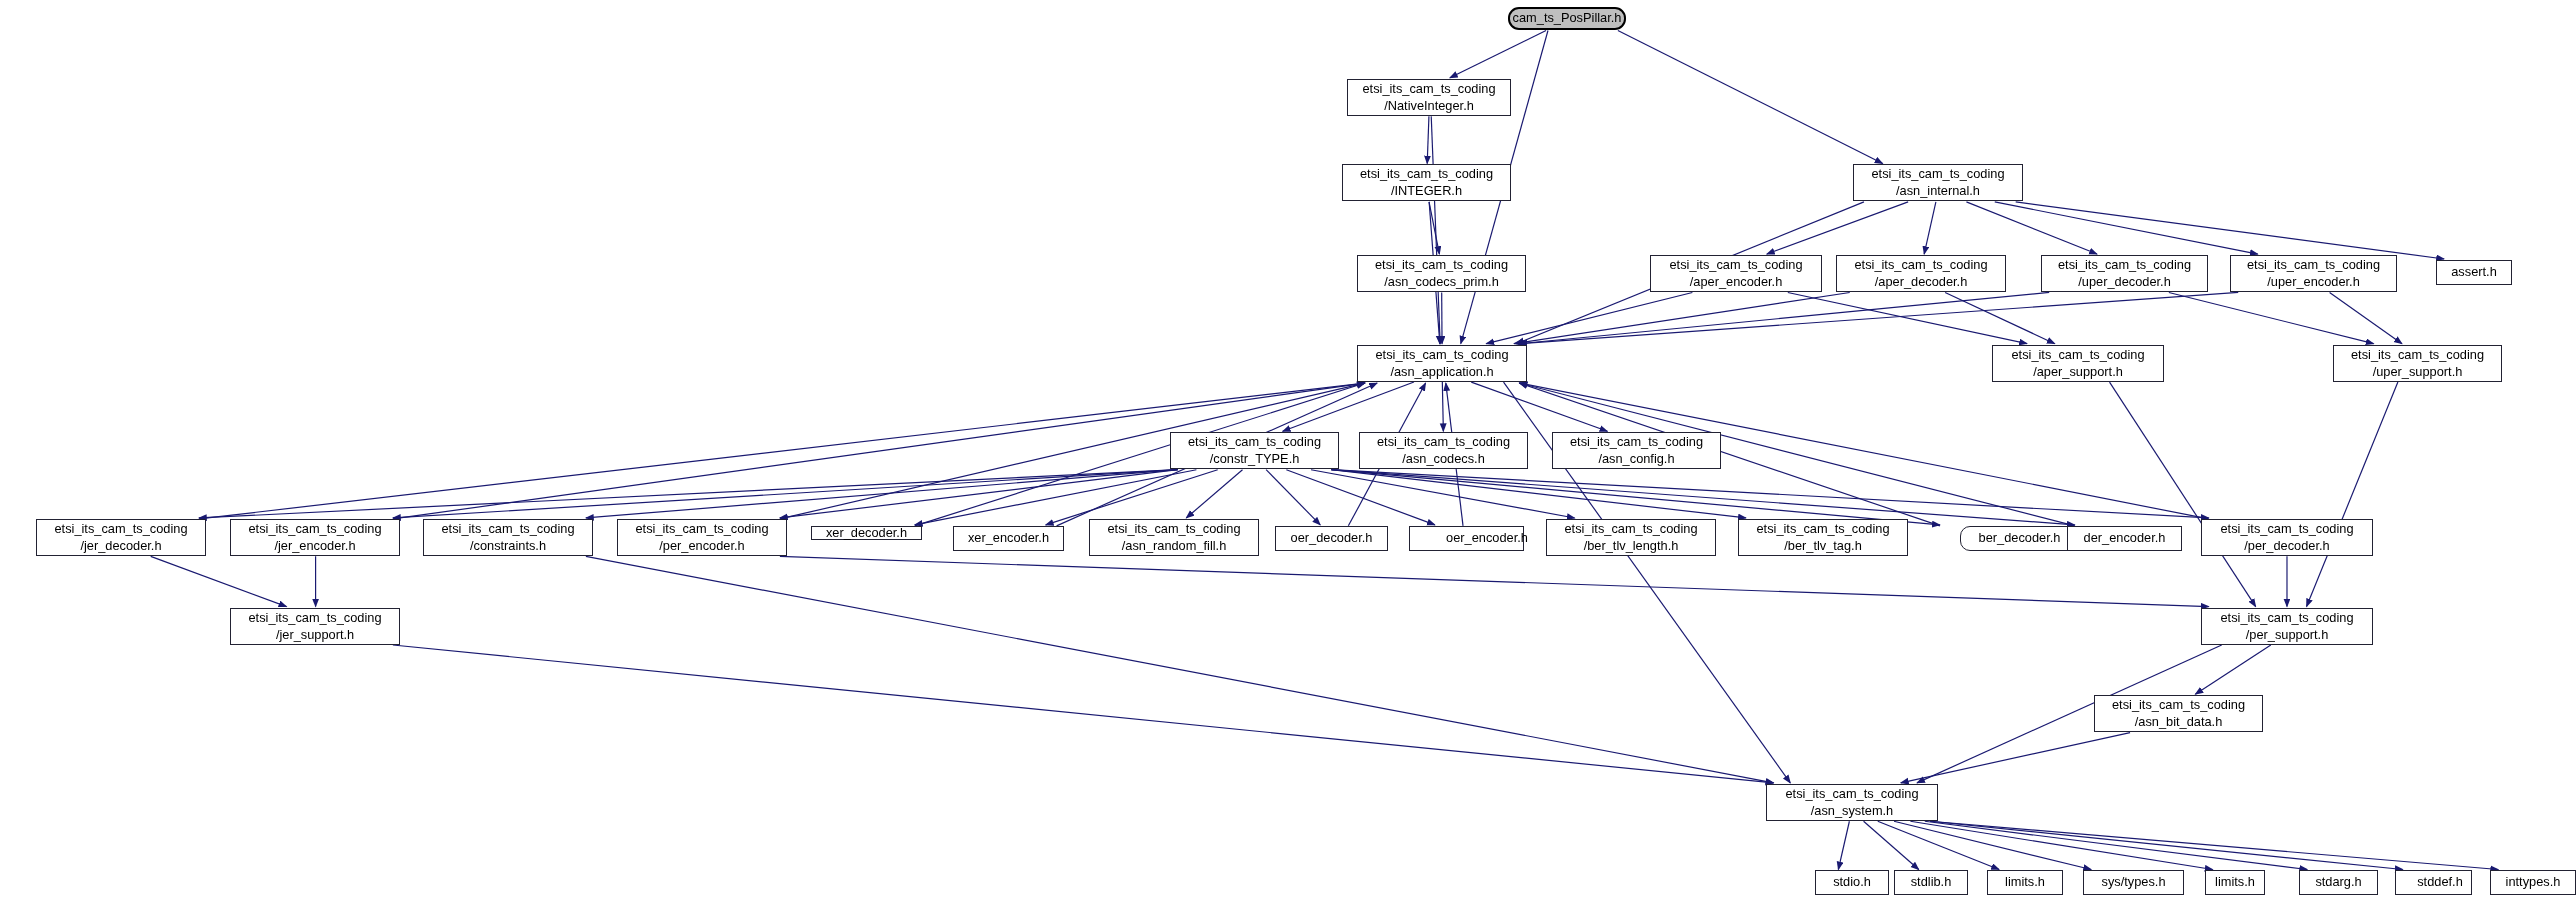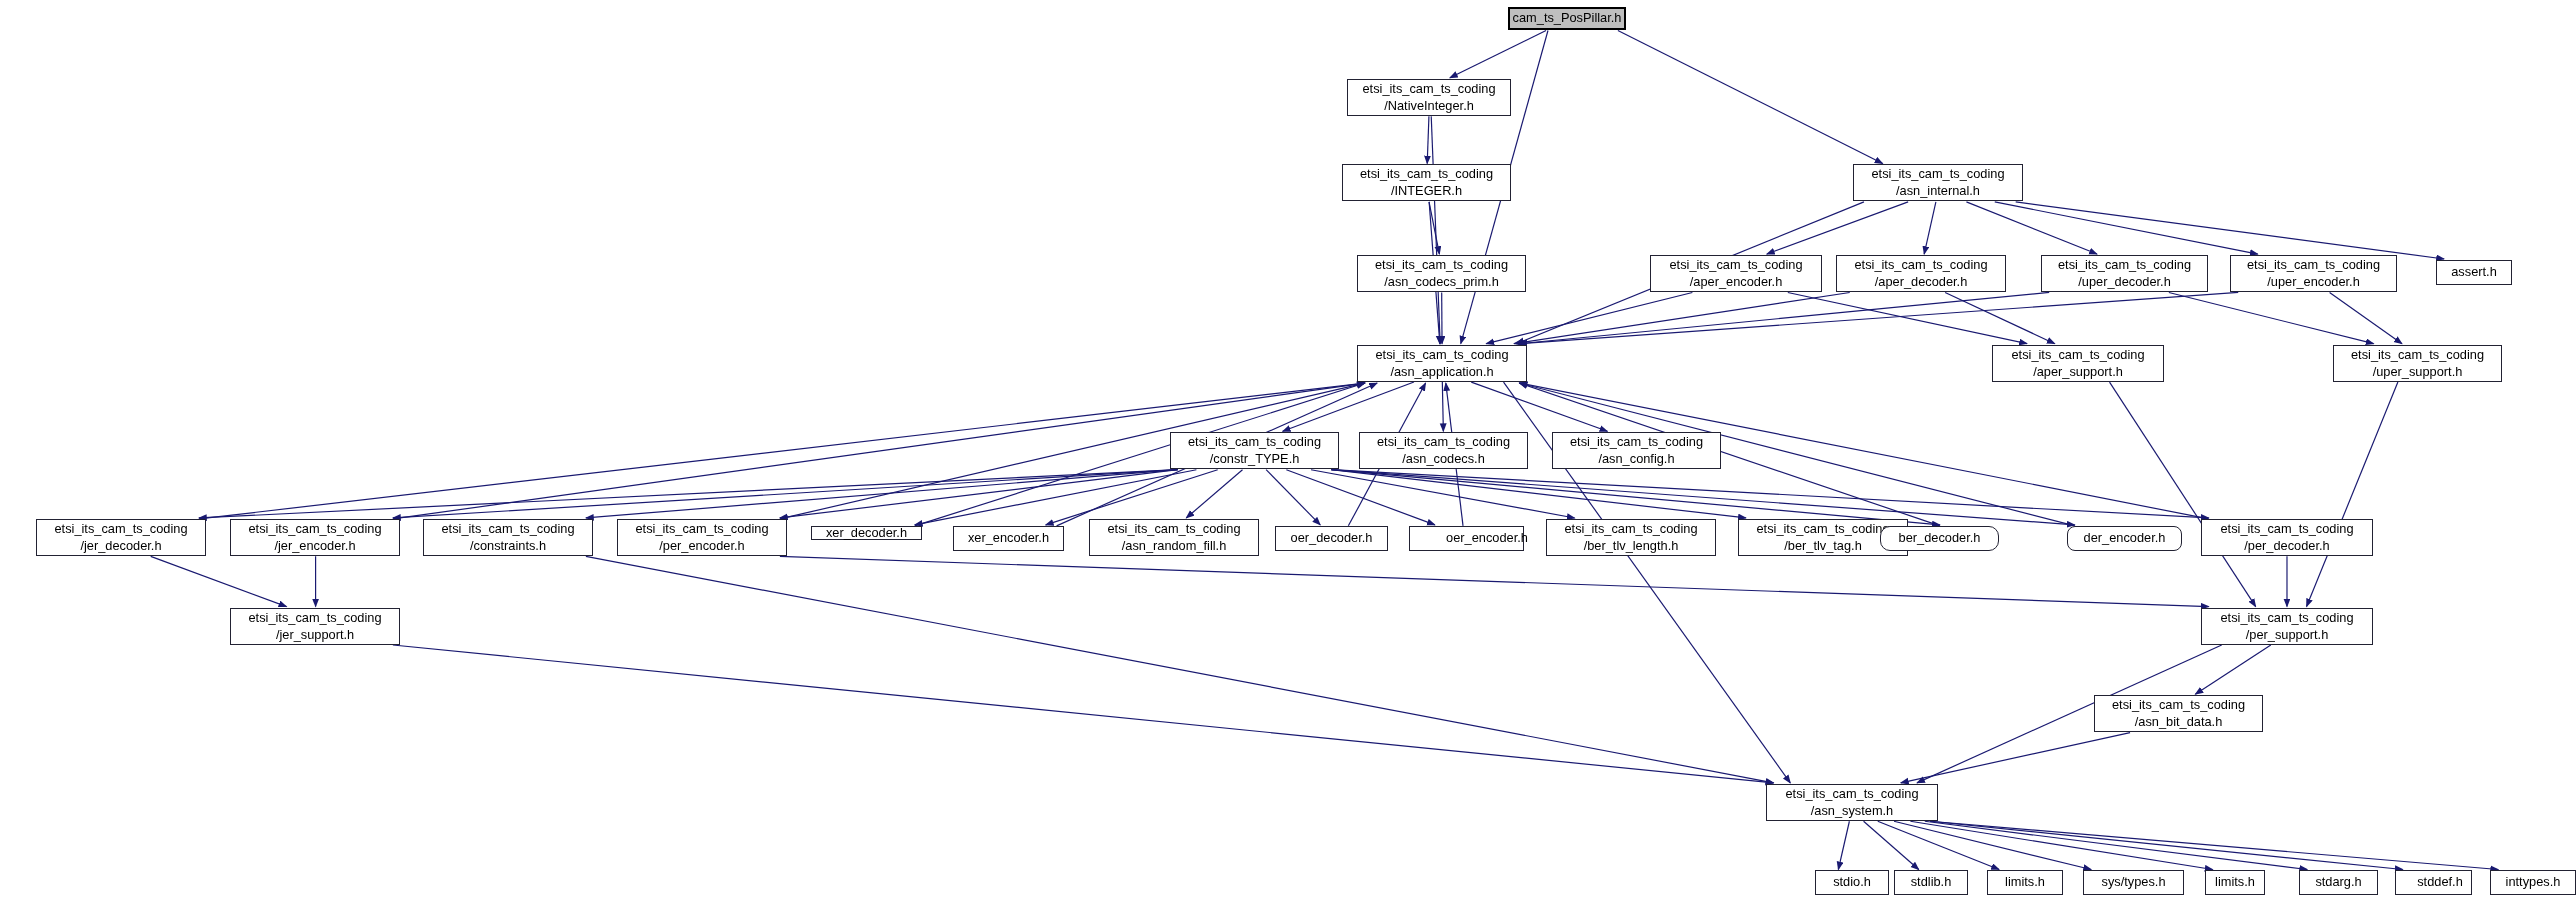--- a/index.html
+++ b/index.html
@@ -92,21 +92,21 @@
       <path d="M1878.1,834 L1866.9,883" stroke="#191970" stroke-width="1.2" fill="none" marker-end="url(#arrow)" data-interactable="false"></path>
       <path d="M1892.5,834 L1948.5,883" stroke="#191970" stroke-width="1.2" fill="none" marker-end="url(#arrow)" data-interactable="false"></path>
       <path d="M1906.9,834 L2030.1,883" stroke="#191970" stroke-width="1.2" fill="none" marker-end="url(#arrow)" data-interactable="false"></path>
       <path d="M1923.4,834 L2123.6,883" stroke="#191970" stroke-width="1.2" fill="none" marker-end="url(#arrow)" data-interactable="false"></path>
       <path d="M1940.05,834 L2247,883" stroke="#191970" stroke-width="1.2" fill="none" marker-end="url(#arrow)" data-interactable="false"></path>
       <path d="M1954.675,834 L2343,883" stroke="#191970" stroke-width="1.2" fill="none" marker-end="url(#arrow)" data-interactable="false"></path>
       <path d="M1960,834 L2440,883" stroke="#191970" stroke-width="1.2" fill="none" marker-end="url(#arrow)" data-interactable="false"></path>
       <path d="M1960,834 L2537,883" stroke="#191970" stroke-width="1.2" fill="none" marker-end="url(#arrow)" data-interactable="false"></path>
     </svg>
 
-<div class="node current" data-interactable="false" style="left: 1508px; top: 6.9px; width: 118px; height: 23.6px;">cam_ts_PosPillar.h</div>
+<div class="node current" data-interactable="false" style="left: 1508px; top: 6.9px; width: 118px; height: 23.6px; border-radius: 11px;">cam_ts_PosPillar.h</div>
     <div class="node" data-interactable="true" style="left: 1347px; top: 79px; width: 164px; height: 37px;">etsi_its_cam_ts_coding
 /NativeInteger.h</div>
     <div class="node" data-interactable="true" style="left: 1342px; top: 164px; width: 169px; height: 37px;">etsi_its_cam_ts_coding
 /INTEGER.h</div>
     <div class="node" data-interactable="true" style="left: 1357px; top: 255px; width: 169px; height: 37px;">etsi_its_cam_ts_coding
 /asn_codecs_prim.h</div>
     <div class="node" data-interactable="true" style="left: 1853px; top: 164px; width: 170px; height: 37px;">etsi_its_cam_ts_coding
 /asn_internal.h</div>
     <div class="node" data-interactable="true" style="left: 1650px; top: 255px; width: 172px; height: 37px;">etsi_its_cam_ts_coding
 /aper_encoder.h</div>
@@ -140,22 +140,22 @@
     <div class="node" data-interactable="true" style="left: 811px; top: 526px; width: 111px; height: 14px;">xer_decoder.h</div>
     <div class="node" data-interactable="true" style="left: 953px; top: 526px; width: 111px; height: 24.6px;">xer_encoder.h</div>
     <div class="node" data-interactable="true" style="left: 1089px; top: 519px; width: 170px; height: 37px;">etsi_its_cam_ts_coding
 /asn_random_fill.h</div>
     <div class="node" data-interactable="true" style="left: 1275px; top: 526px; width: 113px; height: 24.6px;">oer_decoder.h</div>
     <div class="node" data-interactable="true" style="left: 1409px; top: 526px; width: 115px; height: 24.6px; padding-left: 44px;">oer_encoder.h</div>
     <div class="node" data-interactable="true" style="left: 1546px; top: 519px; width: 170px; height: 37px;">etsi_its_cam_ts_coding
 /ber_tlv_length.h</div>
     <div class="node" data-interactable="true" style="left: 1738px; top: 519px; width: 170px; height: 37px;">etsi_its_cam_ts_coding
 /ber_tlv_tag.h</div>
-    <div class="node" data-interactable="true" style="left: 1880px; top: 526px; width: 119px; height: 24.6px; border-radius: 10px;">ber_decoder.h</div>
-    <div class="node" data-interactable="true" style="left: 2067px; top: 526px; width: 115px; height: 24.6px; border-radius: 8px;">der_encoder.h</div>
+    <div class="node" data-interactable="true" style="left: 1960px; top: 526px; width: 119px; height: 24.6px; border-radius: 10px;">ber_decoder.h</div>
+    <div class="node" data-interactable="true" style="left: 2067px; top: 526px; width: 115px; height: 24.6px;">der_encoder.h</div>
     <div class="node" data-interactable="true" style="left: 2201px; top: 519px; width: 172px; height: 37px;">etsi_its_cam_ts_coding
 /per_decoder.h</div>
     <div class="node" data-interactable="true" style="left: 230px; top: 608px; width: 170px; height: 37px;">etsi_its_cam_ts_coding
 /jer_support.h</div>
     <div class="node" data-interactable="true" style="left: 2201px; top: 608px; width: 172px; height: 37px;">etsi_its_cam_ts_coding
 /per_support.h</div>
     <div class="node" data-interactable="true" style="left: 2094px; top: 695px; width: 169px; height: 37px;">etsi_its_cam_ts_coding
 /asn_bit_data.h</div>
     <div class="node" data-interactable="true" style="left: 1766px; top: 784px; width: 172px; height: 37px;">etsi_its_cam_ts_coding
 /asn_system.h</div>

